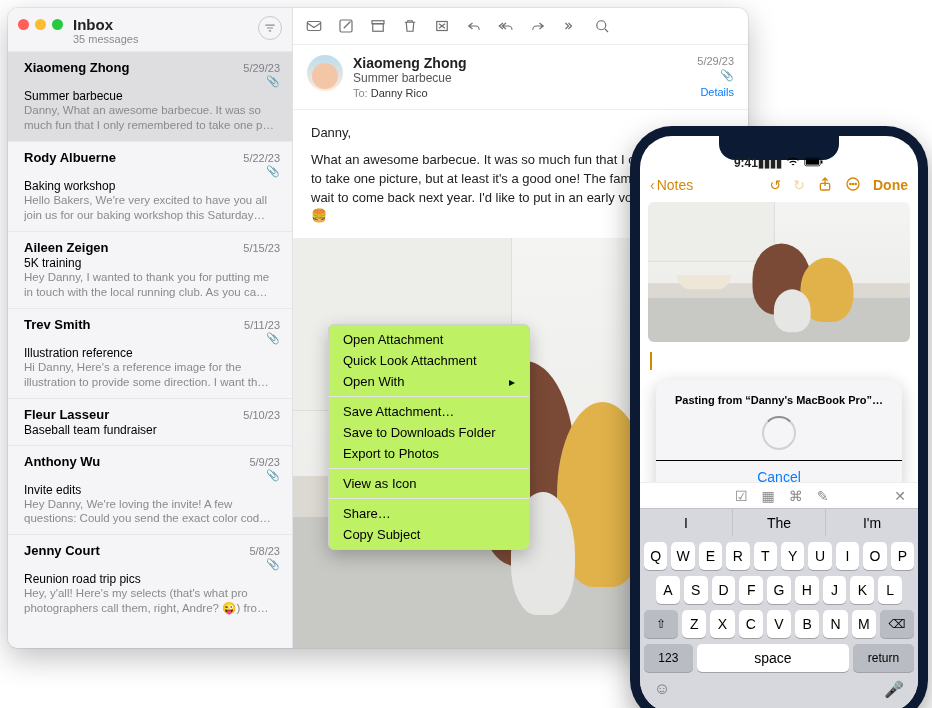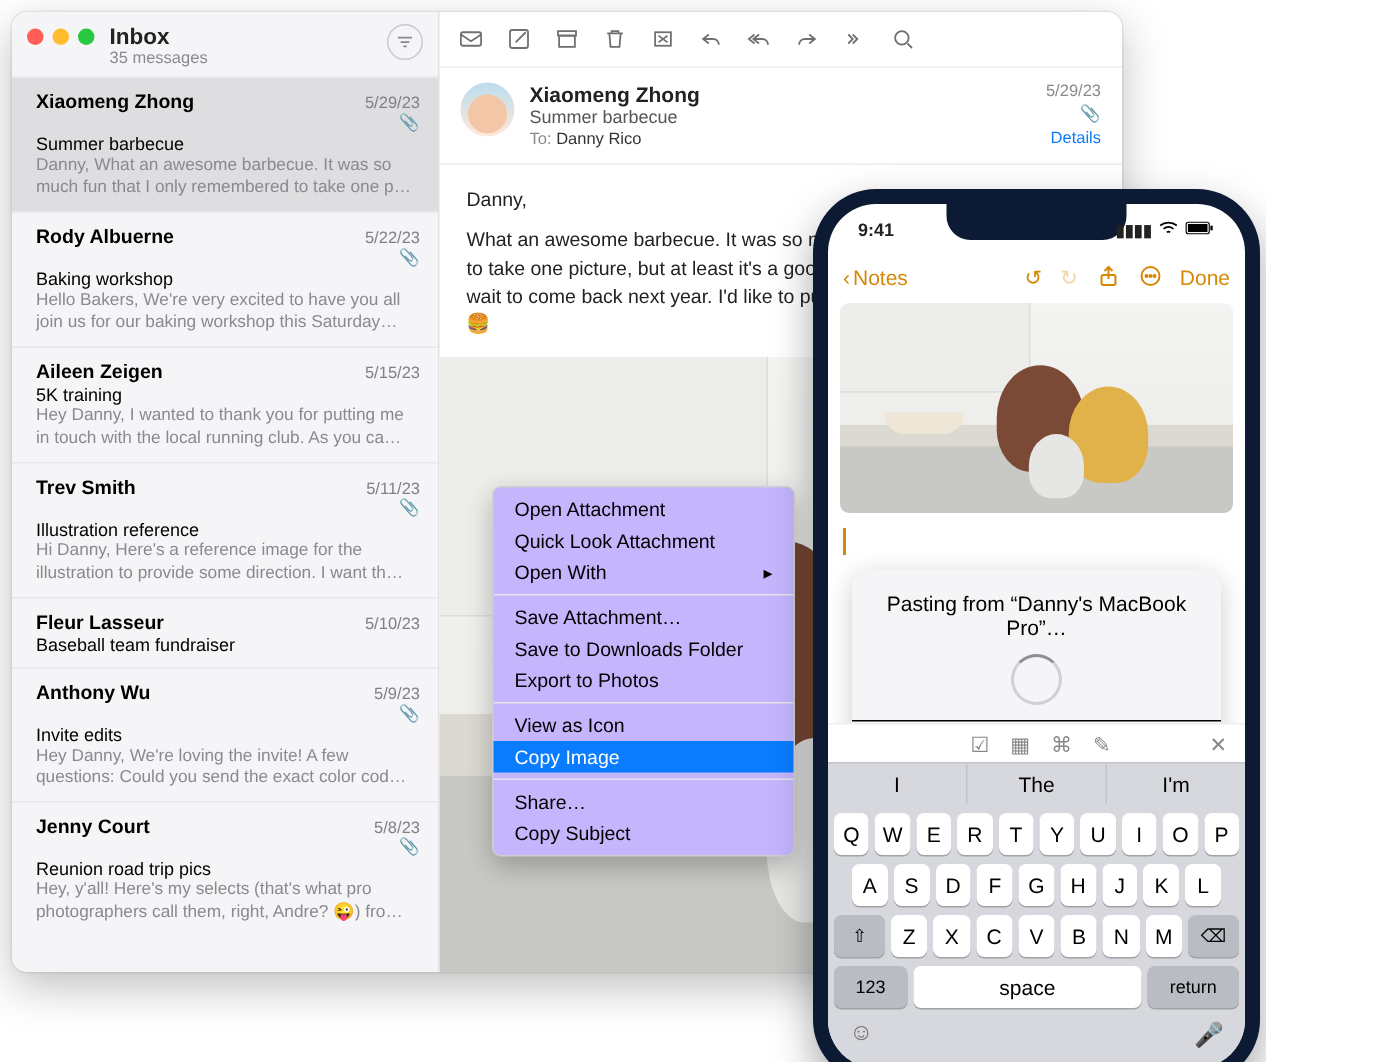--- a/index.html
+++ b/index.html
@@ -1,16 +1,16 @@
 <!DOCTYPE html>
 <html><head>
 <meta charset="utf-8">
 <style>
   html,body{margin:0;padding:0;font-family:-apple-system,"SF Pro Text","Helvetica Neue",Arial,sans-serif;background:#fff;color:#222;}
-  .stage{position:relative;width:844px;height:708px;overflow:hidden;}
+  .stage{position:relative;width:932px;height:708px;overflow:hidden;}
   .mac-window{position:absolute;left:8px;top:8px;width:740px;height:640px;border-radius:10px;box-shadow:0 10px 30px rgba(0,0,0,0.25),0 0 0 1px rgba(0,0,0,0.07);background:#fff;overflow:hidden;display:flex;}
   
   .sidebar{width:284px;background:#f5f5f7;border-right:1px solid #e1e1e3;display:flex;flex-direction:column;}
   .sb-header{display:flex;align-items:flex-start;padding:8px 10px 6px 10px;}
   .traffic{display:flex;gap:6px;margin-top:3px;}
   .dot{width:11px;height:11px;border-radius:50%;}
   .dot.r{background:#ff5f57;}
   .dot.y{background:#febc2e;}
   .dot.g{background:#28c840;}
   .sb-title-wrap{flex:1;margin-left:10px;}
@@ -47,41 +47,41 @@
   .kitchen .wall{position:absolute;inset:0;background:linear-gradient(#f4f4f2,#e9e9e6);}
   .kitchen .cabinet{position:absolute;top:0;left:0;width:48%;height:42%;background:#ededea;border-right:1px solid #ddd;border-bottom:1px solid #ddd;}
   .kitchen .counter{position:absolute;left:0;right:0;top:58%;height:10%;background:#dcd9d2;}
   .kitchen .lower{position:absolute;left:0;right:0;top:68%;bottom:0;background:#c8c9c5;}
   .kitchen .person{position:absolute;border-radius:50% 50% 40% 40%;}
   .p1{left:40%;top:30%;width:22%;height:50%;background:#7b4a36;}
   .p2{left:58%;top:40%;width:20%;height:45%;background:#e1b24a;}
   .p3{left:48%;top:62%;width:14%;height:30%;background:#e6e6e4;}
   .kitchen .bowl{position:absolute;left:12%;top:52%;width:20%;height:10%;border-radius:0 0 60px 60px;background:#eee6d6;}
   
-  .ctx{position:absolute;left:328px;top:324px;width:200px;background:#c4b5fd;border:1px solid #cfcfd2;border-radius:6px;box-shadow:0 6px 18px rgba(0,0,0,0.25);font-size:13px;padding:4px 0;}
+  .ctx{position:absolute;left:328px;top:324px;width:200px;background:#bef264;border:1px solid #cfcfd2;border-radius:6px;box-shadow:0 6px 18px rgba(0,0,0,0.25);font-size:13px;padding:4px 0;}
   .ctx .item{padding:3px 14px;display:flex;justify-content:space-between;align-items:center;color:#000;}
   .ctx .item.highlight{background:#0a7cff;color:#fff;}
   .ctx .sep{height:1px;background:#e4e4e6;margin:4px 0;}
   .ctx .chev{font-size:12px;color:inherit;}
   
   .iphone{position:absolute;right:4px;top:126px;width:278px;height:576px;background:#0c1a34;border-radius:42px;padding:10px;box-shadow:0 12px 28px rgba(0,0,0,0.35);}
   .screen{width:100%;height:100%;background:#fff;border-radius:32px;overflow:hidden;position:relative;}
   .notch{position:absolute;top:0;left:50%;transform:translateX(-50%);width:120px;height:24px;background:#0c1a34;border-radius:0 0 16px 16px;}
-  .status{position:absolute;top:10px;left:0;right:0;display:flex;justify-content:space-between;padding:0 20px;font-size:12px;font-weight:600;}
+  .status{position:absolute;top:20px;left:0;right:0;display:flex;justify-content:center;padding:0 20px;font-size:12px;font-weight:600;}
   .status .icons{display:flex;gap:4px;align-items:center;font-size:11px;}
   .notes-nav{position:absolute;top:34px;left:0;right:0;height:30px;display:flex;align-items:center;justify-content:space-between;padding:0 10px;}
   .notes-nav .back{color:#d48806;font-size:14px;display:flex;align-items:center;gap:2px;}
   .notes-nav .tools{display:flex;gap:12px;align-items:center;color:#d48806;font-size:14px;}
-  .notes-nav .done{font-weight:400;}
+  .notes-nav .done{font-weight:700;}
   .note-img{position:absolute;top:66px;left:8px;right:8px;height:140px;border-radius:6px;overflow:hidden;}
   .note-img .kitchen{transform:scale(1.02);}
   .cursor{position:absolute;top:216px;left:10px;width:2px;height:18px;background:#d48806;}
   
   .sheet{position:absolute;left:16px;right:16px;top:244px;background:#f5f5f7;border-radius:12px;box-shadow:0 4px 18px rgba(0,0,0,0.2);padding:14px 10px 10px;text-align:center;}
-  .sheet .txt{font-size:14px;color:#000;margin-bottom:10px;}
+  .sheet .txt{font-size:11px;color:#000;margin-bottom:10px;font-weight:bold;}
   .spinner{width:30px;height:30px;border:2.5px solid #cfcfd4;border-top-color:#8e8e93;border-radius:50%;margin:0 auto 10px;}
   .sheet .cancel{color:#0a7cff;font-size:14px;border-top:1px solid #000000;padding-top:8px;margin:0 -10px;}
   .formatbar{position:absolute;left:0;right:0;top:346px;height:26px;background:#fff;display:flex;align-items:center;justify-content:space-between;padding:0 12px;font-size:14px;color:#888;border-top:1px solid #eee;}
   .predict{position:absolute;left:0;right:0;top:372px;height:28px;background:#d6d8dd;display:flex;border-top:1px solid #c2c4c9;}
   .predict div{flex:1;text-align:center;font-size:14px;color:#000;line-height:28px;border-right:1px solid #c2c4c9;}
   .predict div:last-child{border-right:none;}
   .keyboard{position:absolute;left:0;right:0;top:400px;bottom:0;background:#d6d8dd;padding:6px 4px 4px;}
   .krow{display:flex;justify-content:center;gap:4px;margin-bottom:6px;}
   .key{background:#fff;border-radius:5px;box-shadow:0 1px 0 rgba(0,0,0,0.25);height:28px;min-width:21px;flex:1;display:flex;align-items:center;justify-content:center;font-size:14px;color:#000;}
   .key.fn{background:#b9bcc3;font-size:12px;}
@@ -292,23 +292,20 @@
       </div>
       <div class="item">
         <span>Save to Downloads Folder</span>
       </div>
       <div class="item">
         <span>Export to Photos</span>
       </div>
       <div class="sep"></div>
       <div class="item">
         <span>View as Icon</span>
-      </div>
-      <div class="item highlight">
-        <span>Copy Image</span>
       </div>
       <div class="sep"></div>
       <div class="item">
         <span>Share…</span>
       </div>
       <div class="item">
         <span>Copy Subject</span>
       </div>
     </div>
 

